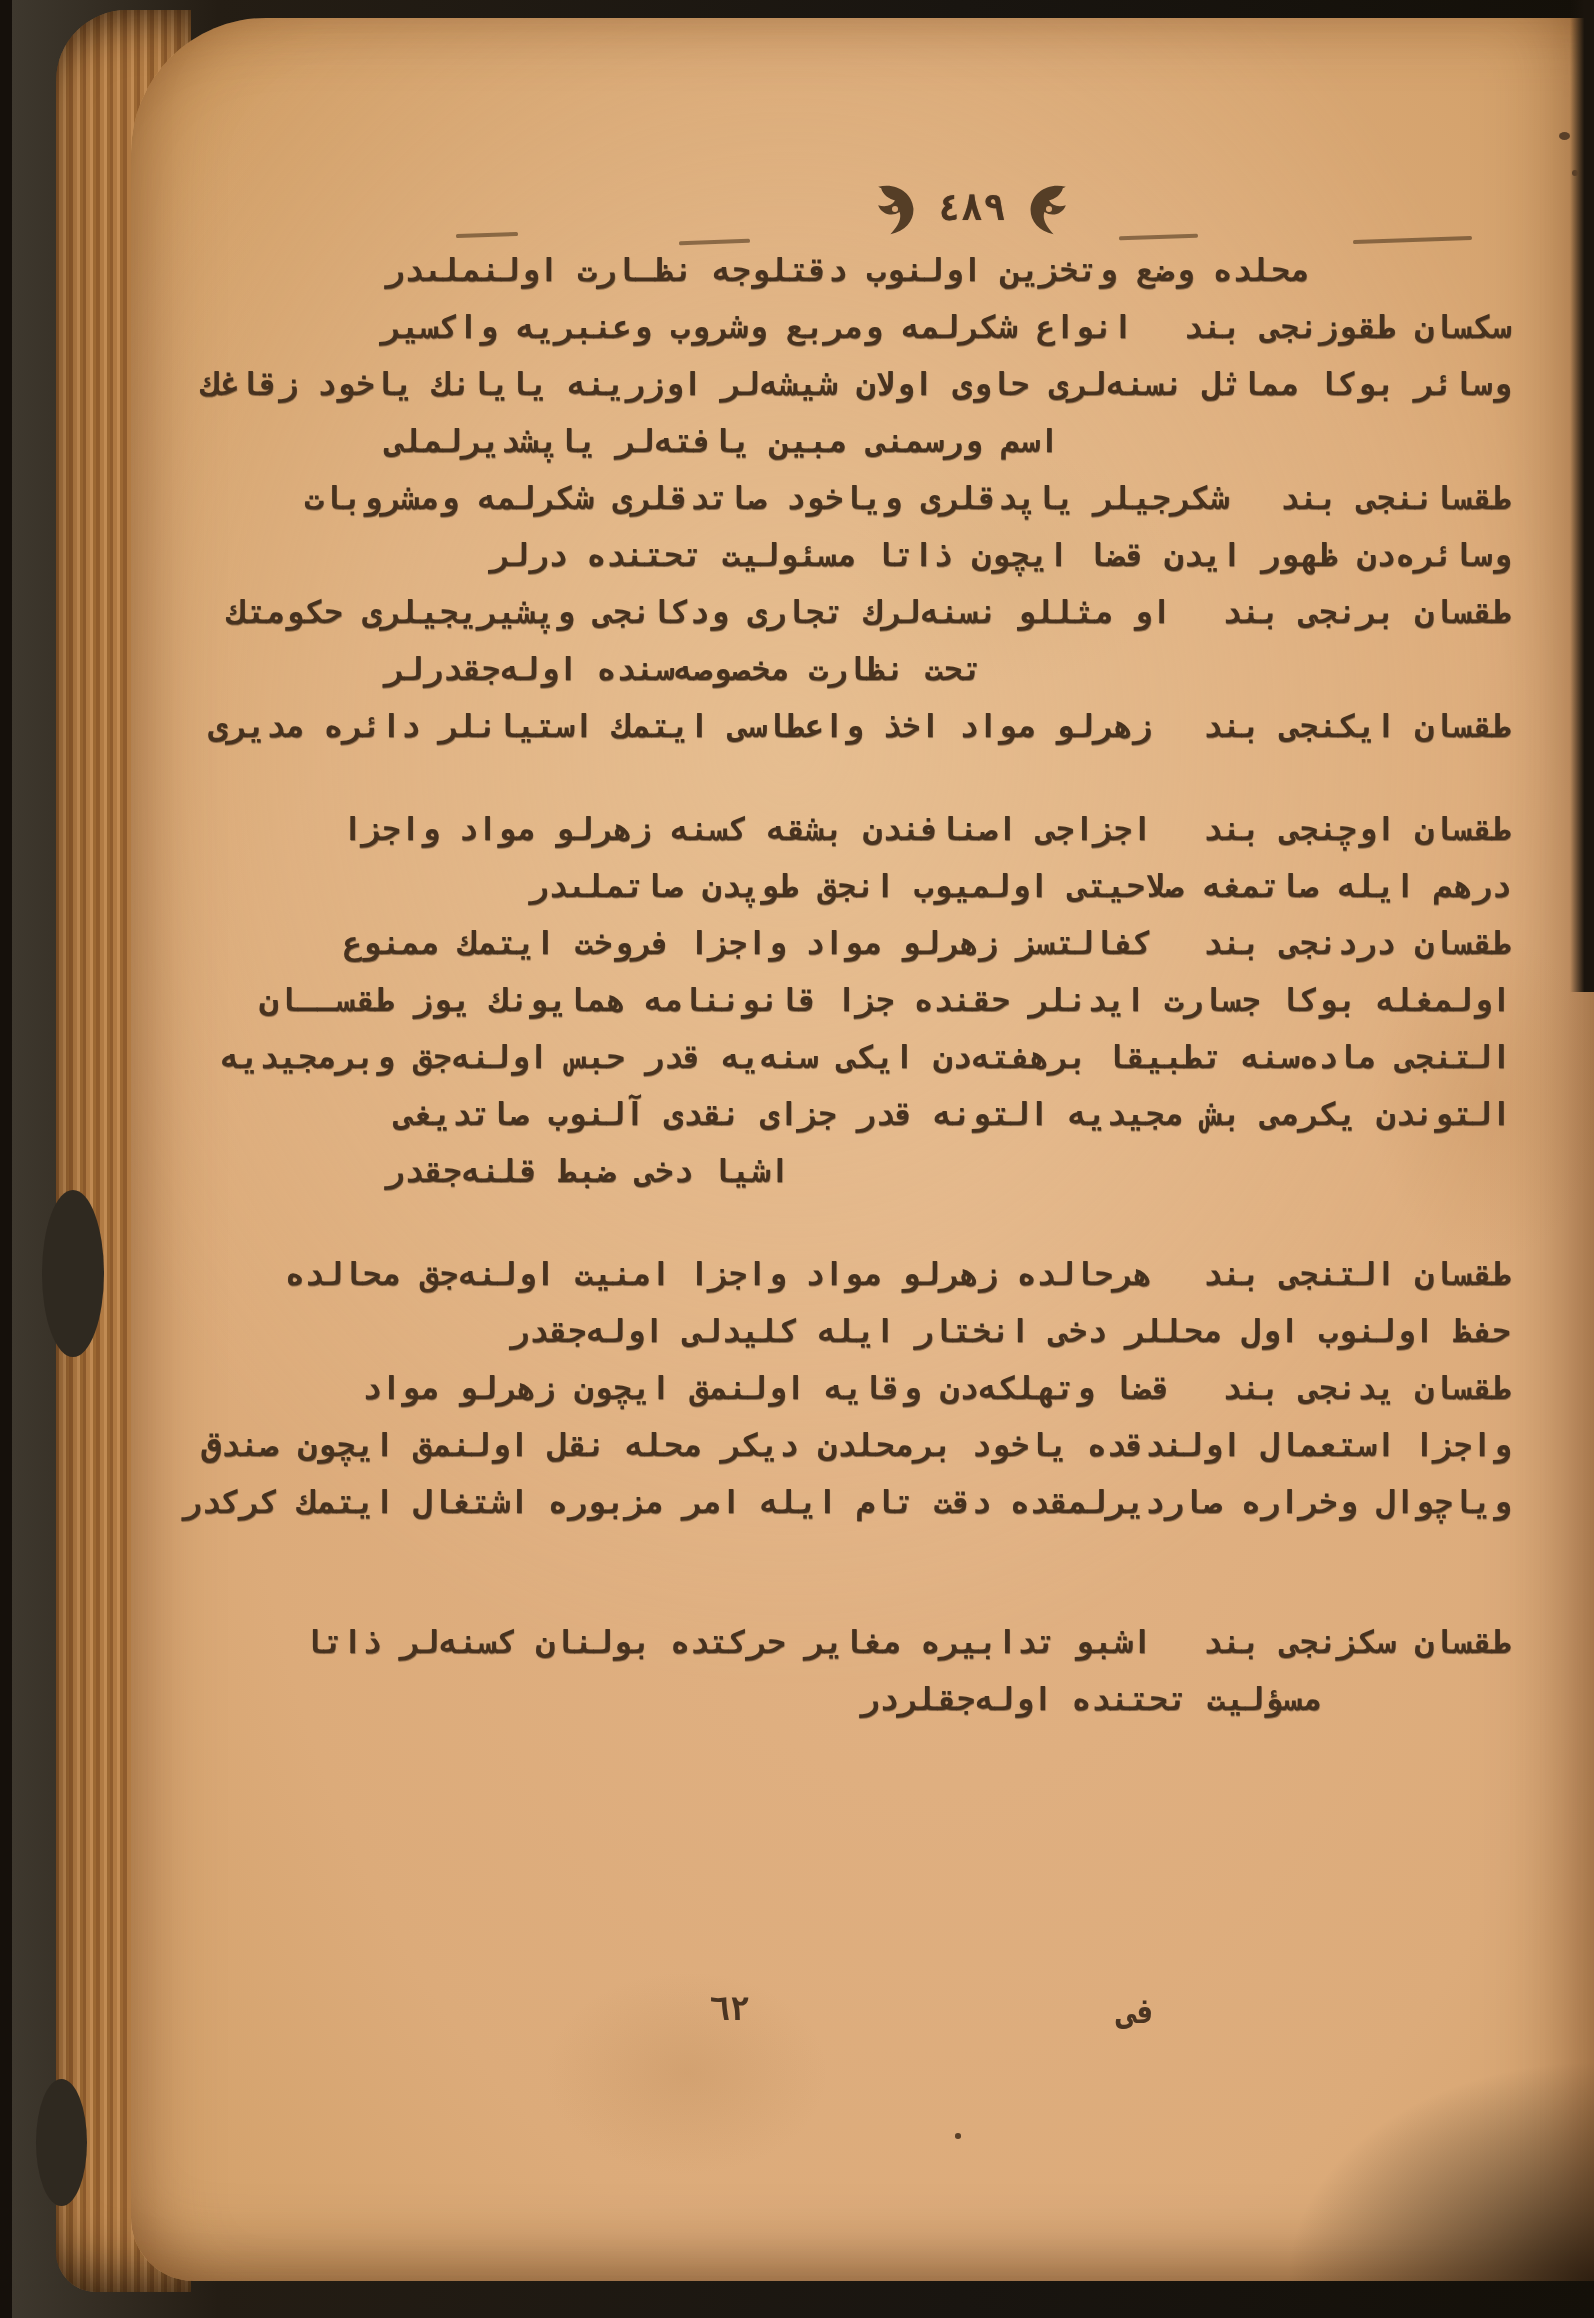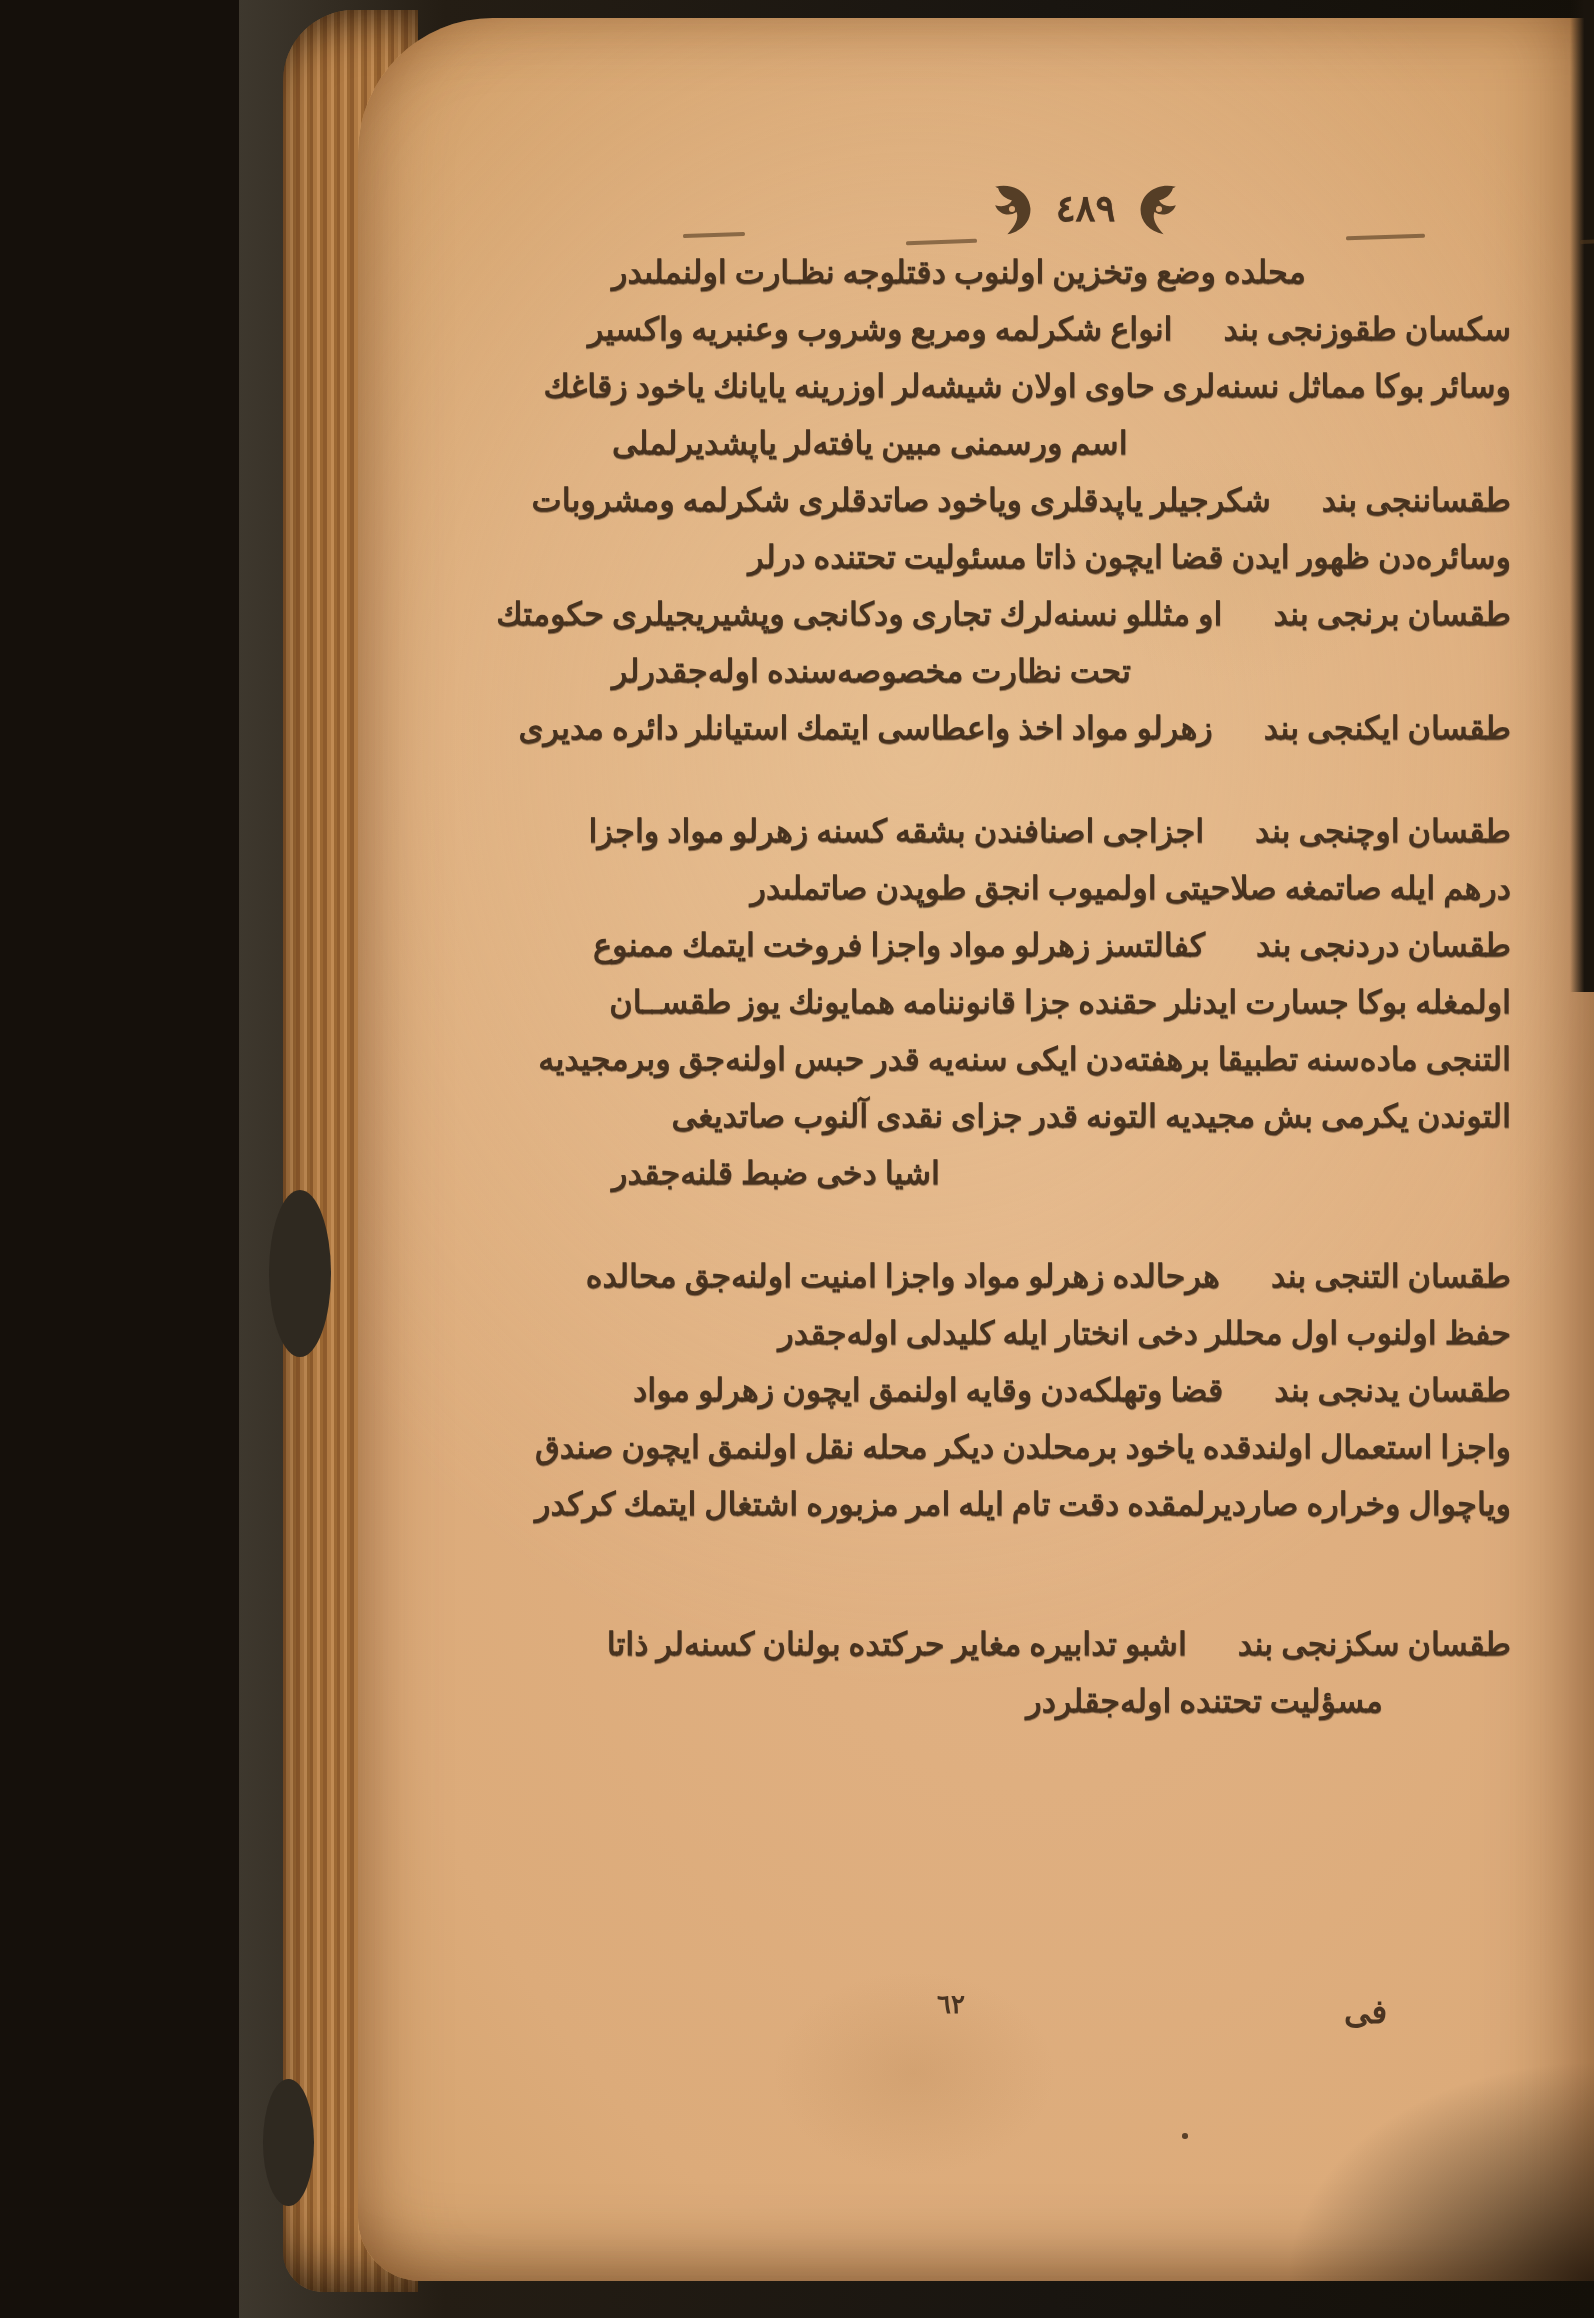--- a/index.html
+++ b/index.html
@@ -1,19 +1,19 @@
 <!DOCTYPE html>
 <html lang="ota" dir="rtl" style="font-size:12.7px"><head>
 <meta charset="utf-8">
 <style>
   html,body{margin:0;padding:0;background:#15100b;}
   #canvas{
-    position:relative; width:1355px; height:2319px; overflow:hidden;
+    position:relative; width:1582px; height:2319px; overflow:hidden;
     background:linear-gradient(to right,#3e382e 0%,#332c22 95px,#241d14 206px,#191510 60%,#141009 100%);
-    font-family:Liberation Serif, serif;
+    font-family:Liberation Mono, monospace;
   }
   
   .page-stack{
     position:absolute; left:44px; top:9.5px; bottom:27px; width:135px;
     background:repeating-linear-gradient(90deg,#8f5c2d 0 3.2px,#b07a43 3.2px 7.1px,#c18b53 7.1px 10.3px,#9c6833 10.3px 13.5px);
     border-radius:71px 0 0 40px;
     box-shadow:inset 0 32px 48px -24px rgba(20,12,5,.7), inset 0 -40px 56px -24px rgba(20,12,5,.75);
   }
   .bite{position:absolute; background:#2f2920; border-radius:50%;}
   .bite.b1{left:30px; top:1190px; width:62px; height:167px;}
@@ -61,21 +61,21 @@
     text-shadow:0.3px 0.5px 0.7px rgba(70,48,28,.55);
   }
   .line{height:57px; line-height:57px; white-space:nowrap;}
   .line.full{text-align:right;}
   .line.center{text-align:left;}
   .line.center-right{text-align:center; position:relative; right:-143px;}
   .line .head{margin-left:51px;}
   .gap-large{margin-top:46px;}
   .gap-xlarge{margin-top:83px;}
   
-  .footer-sig{position:absolute; left:698px; top:1989px; font-size:26px; font-weight:bold; color:#4a3421;}
+  .footer-sig{position:absolute; left:698px; top:1989px; font-size:33px; font-weight:bold; color:#4a3421;}
   .catchword{position:absolute; left:1105px; top:1992px; font-size:33px; font-weight:bold; color:#4a3421;}
 </style>
 </head>
 <body>
 
 <div id="canvas">
 
   <div class="page-stack"></div>
   <div class="bite b1"></div>
   <div class="bite b2"></div>

